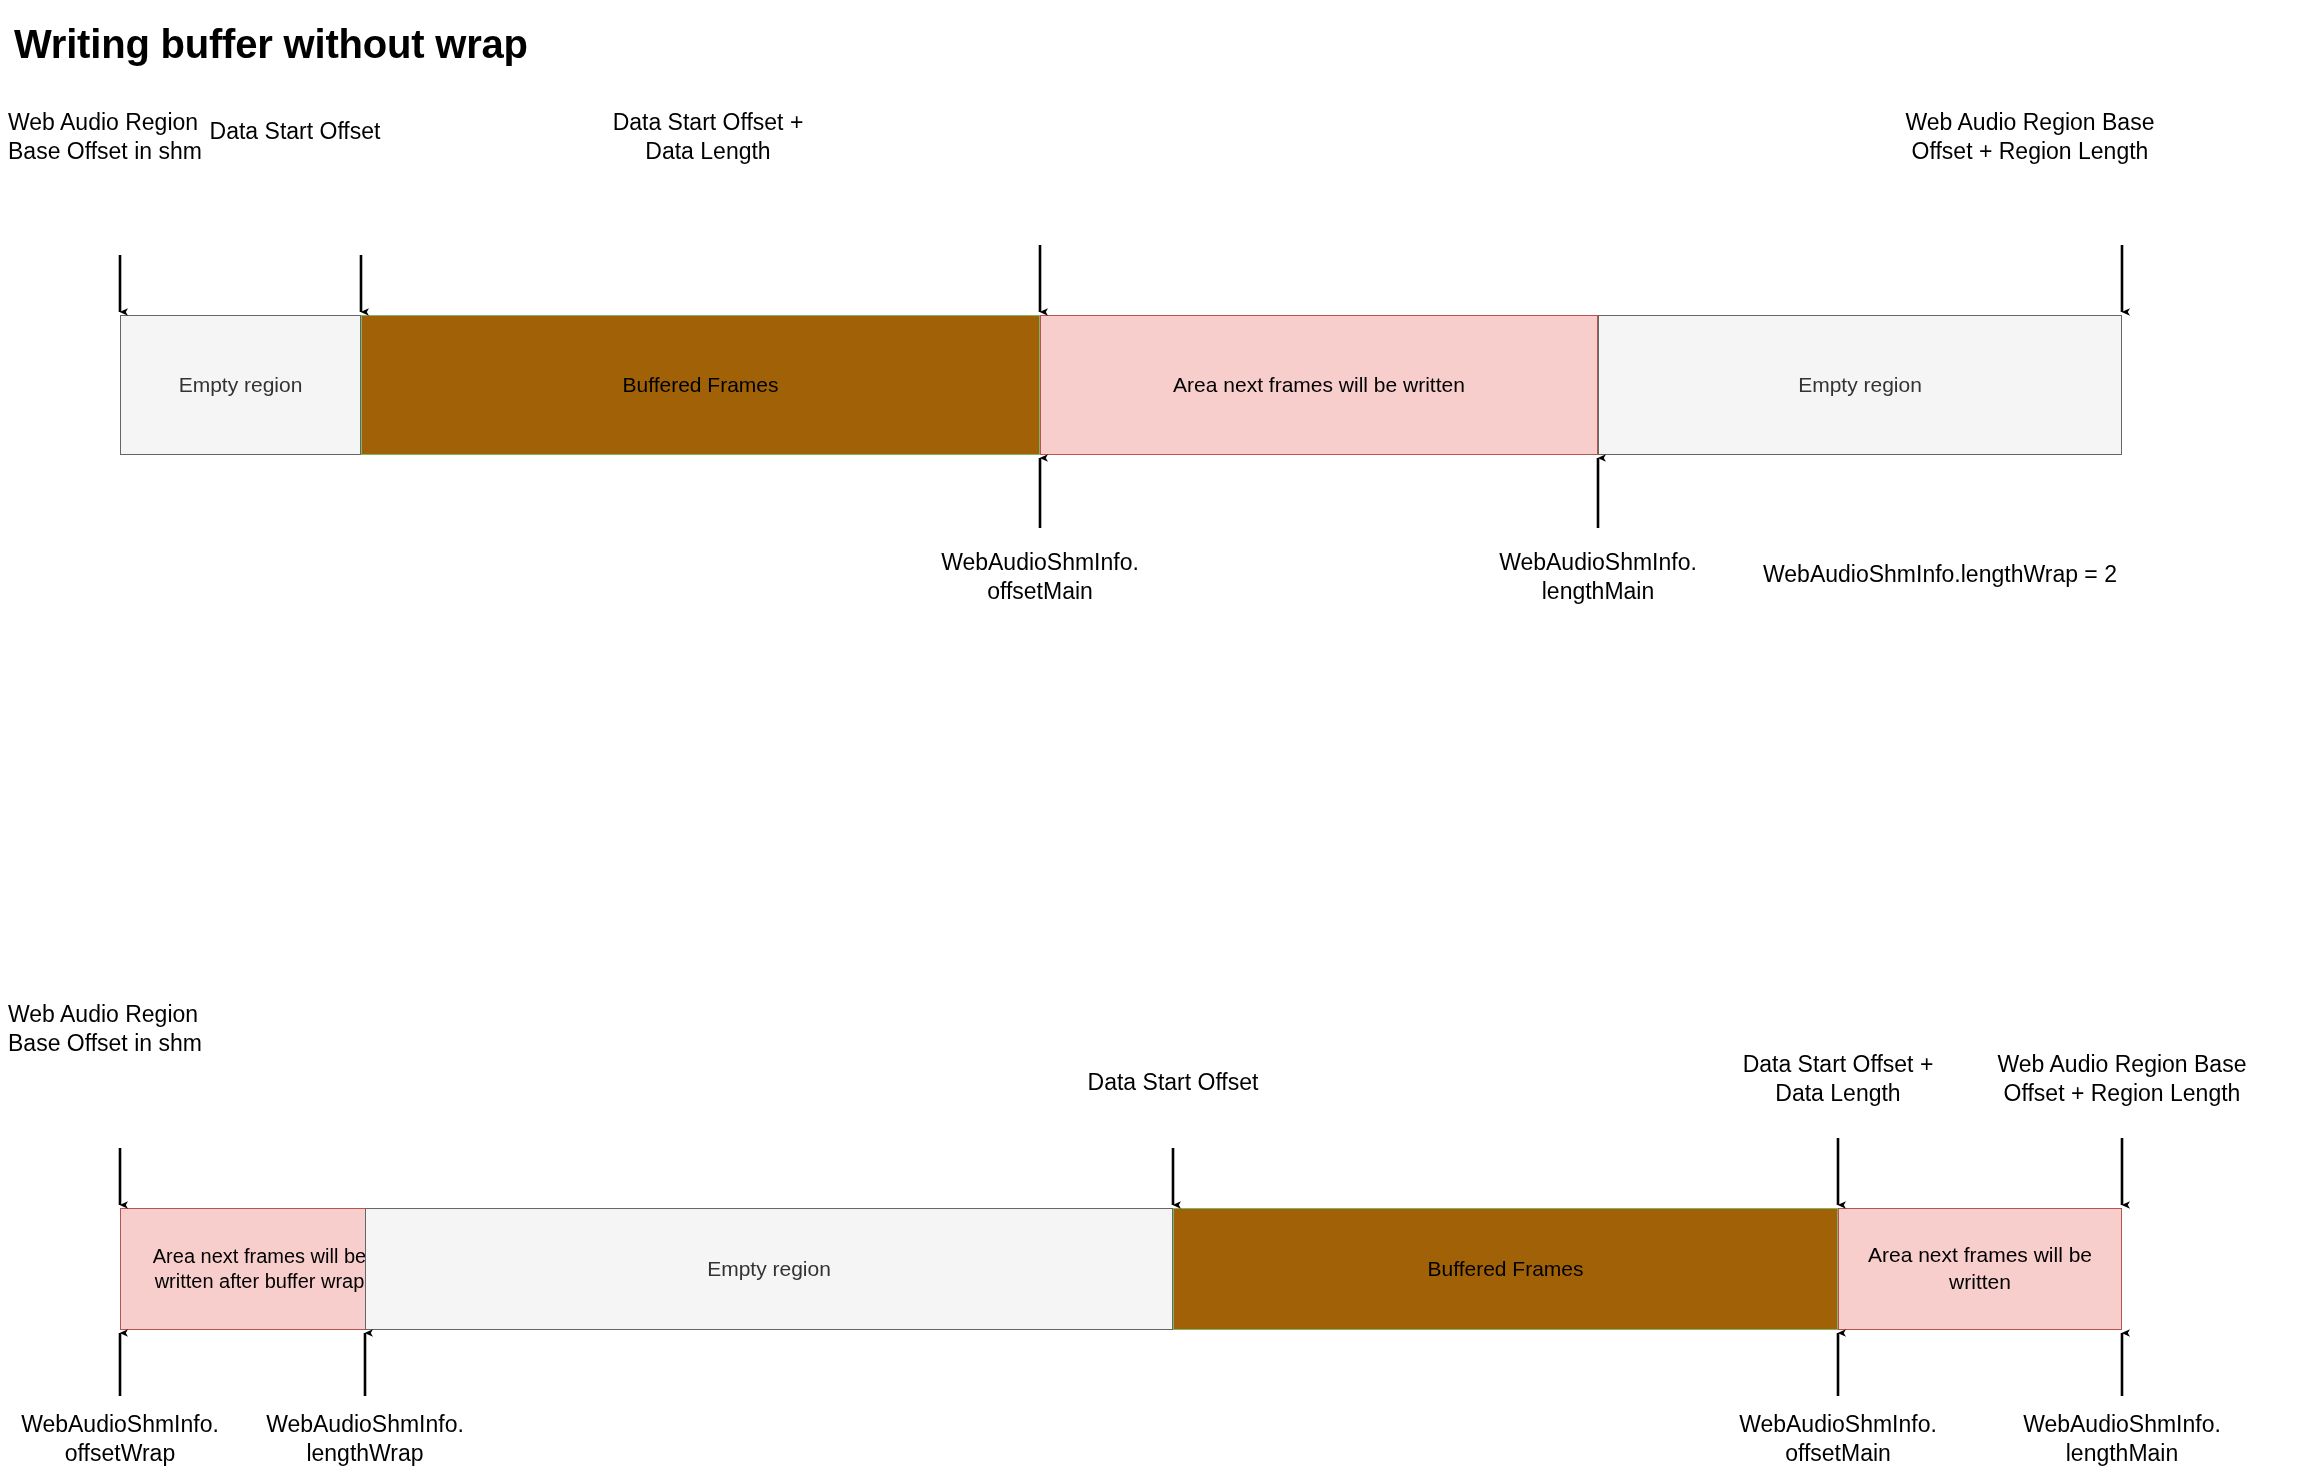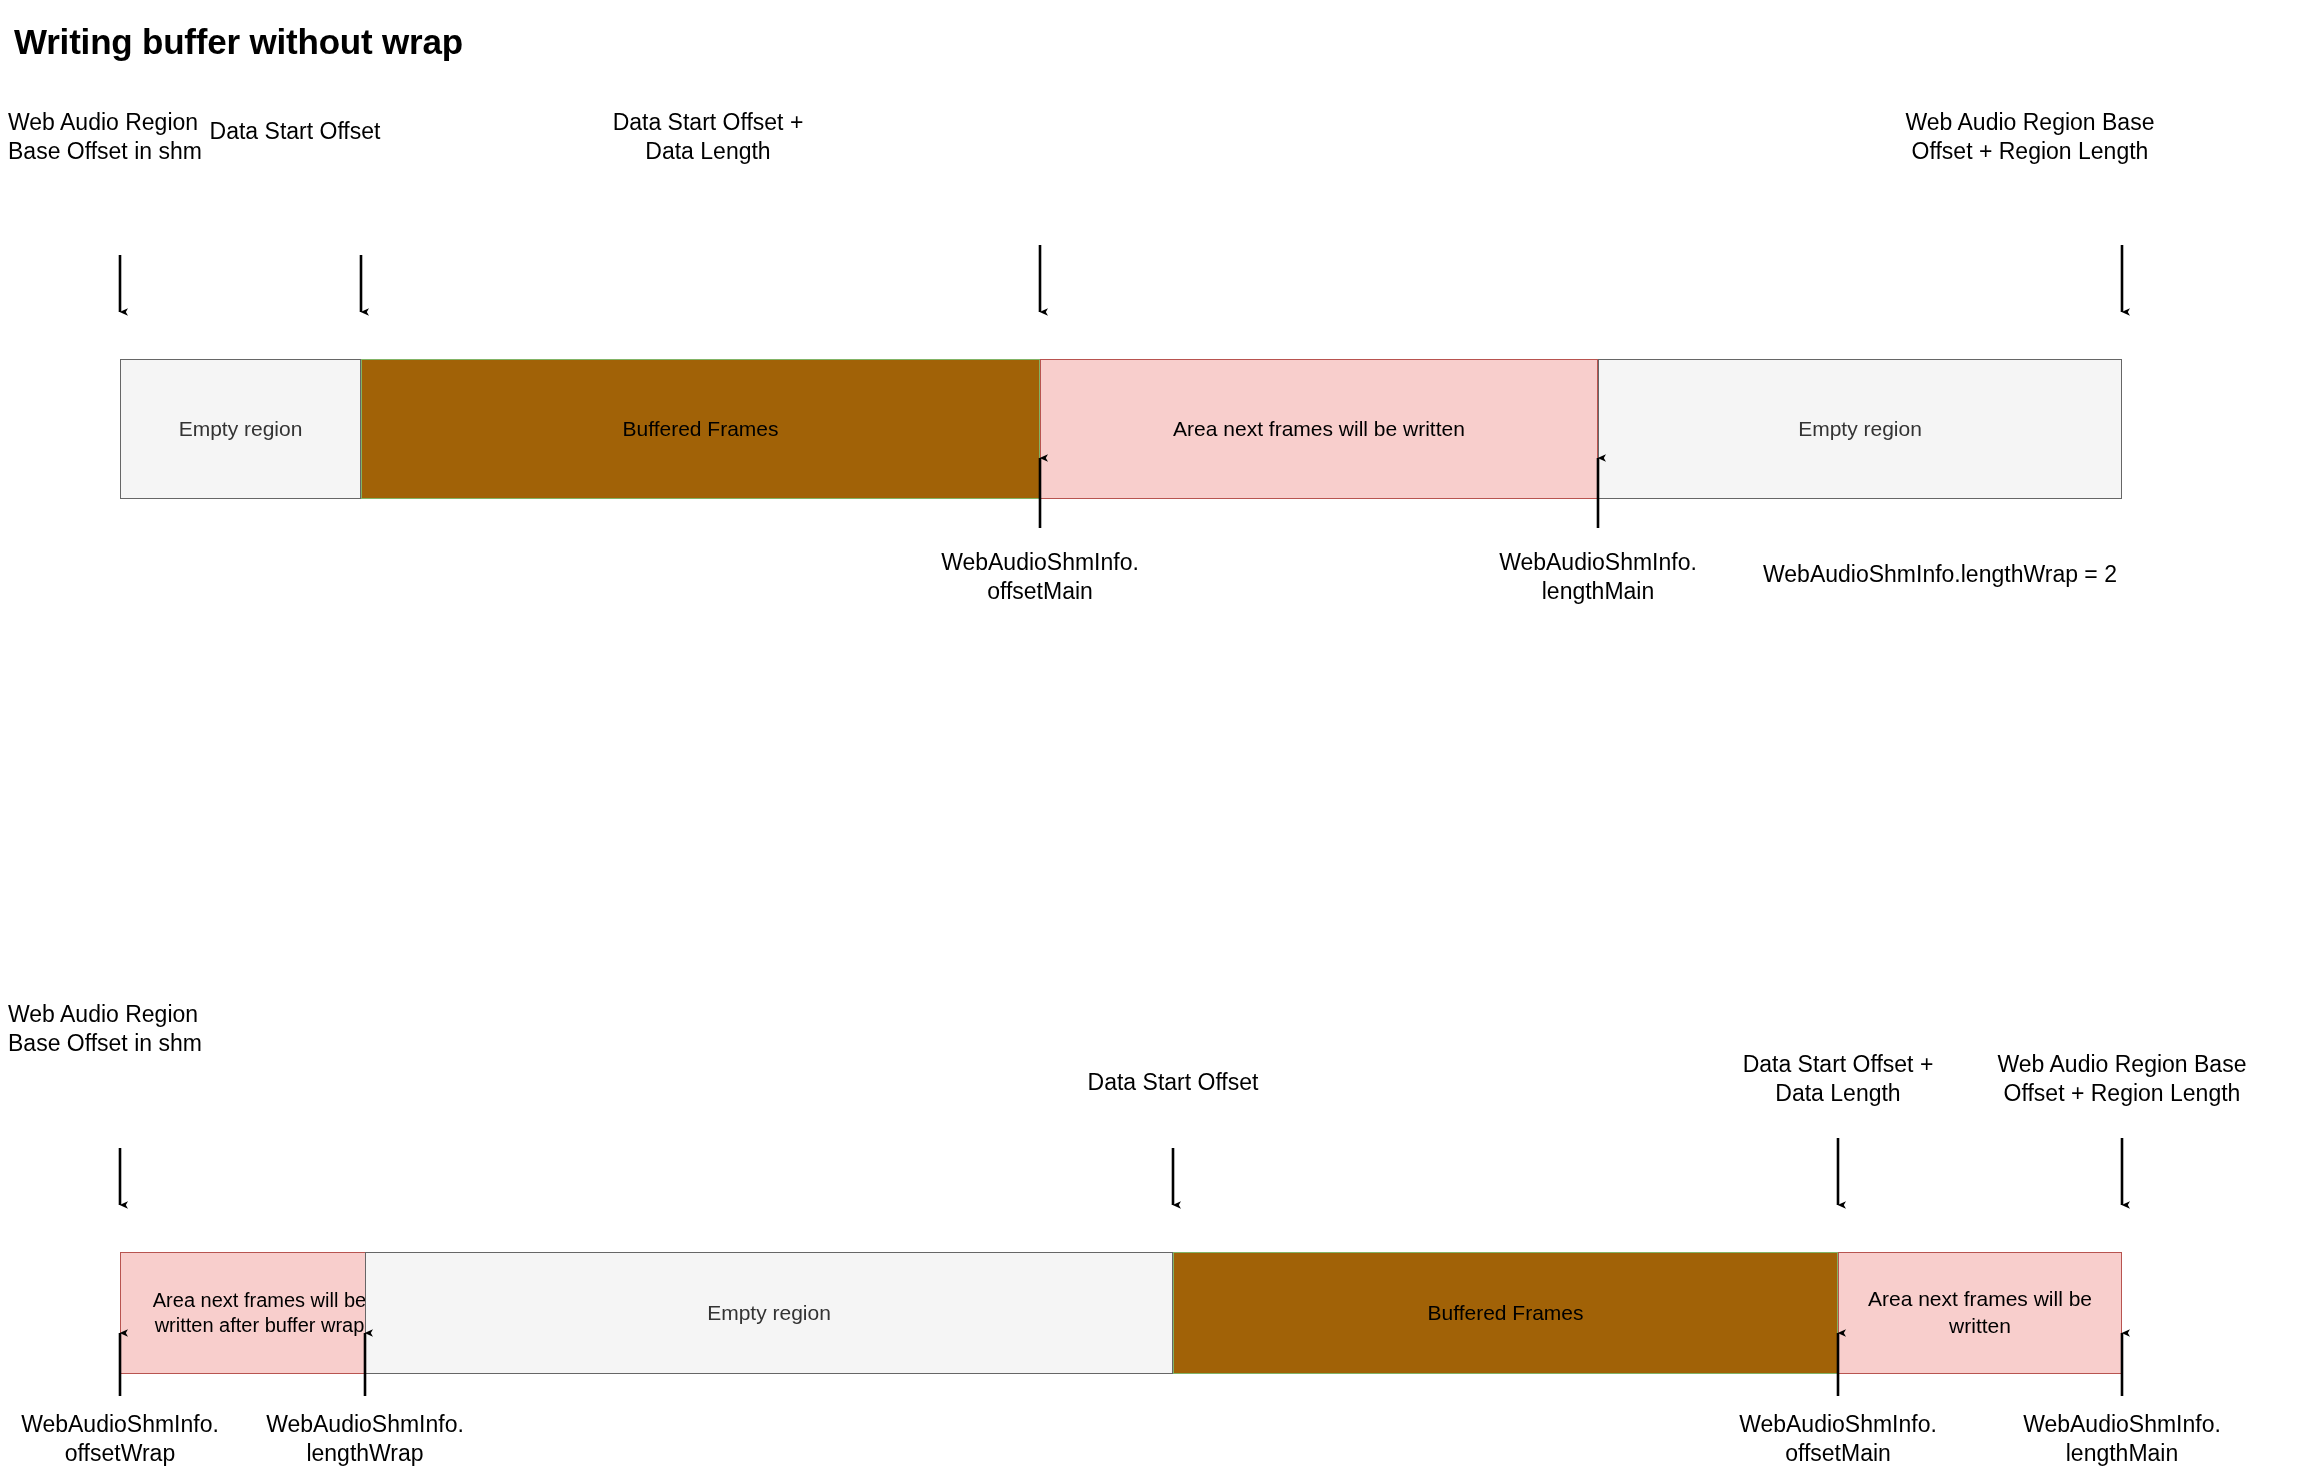--- a/index.html
+++ b/index.html
@@ -16,37 +16,36 @@
     overflow: hidden;
   }
   .canvas {
     position: absolute;
     left: 0; top: 0;
     width: 2322px;
     height: 1482px;
   }
   .title {
     position: absolute;
-    font-size: 35px;
+    font-size: 40px;
     font-weight: bold;
     letter-spacing: -0.2px;
     white-space: nowrap;
     color: #000;
   }
   
   .bar {
     position: absolute;
     box-sizing: border-box;
     display: flex;
     align-items: center;
     justify-content: center;
     text-align: center;
     font-size: 21px;
     line-height: 1.27;
-    margin-top: 44px;
   }
   .seg-empty {
     background: #f5f5f5;
     border: 1.6px solid #666666;
     color: #333333;
   }
   .seg-green {
     background: #a16207;
     border: 1.6px solid #82b366;
     color: #000000;

